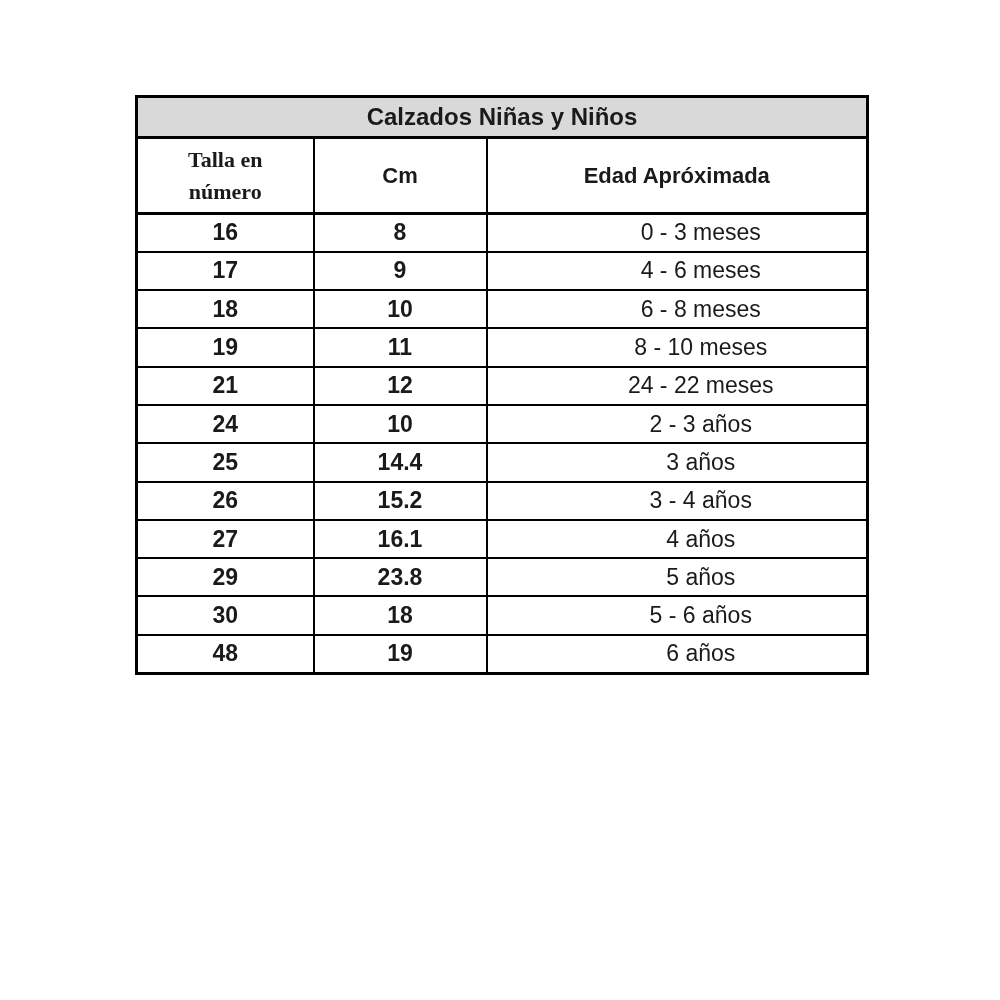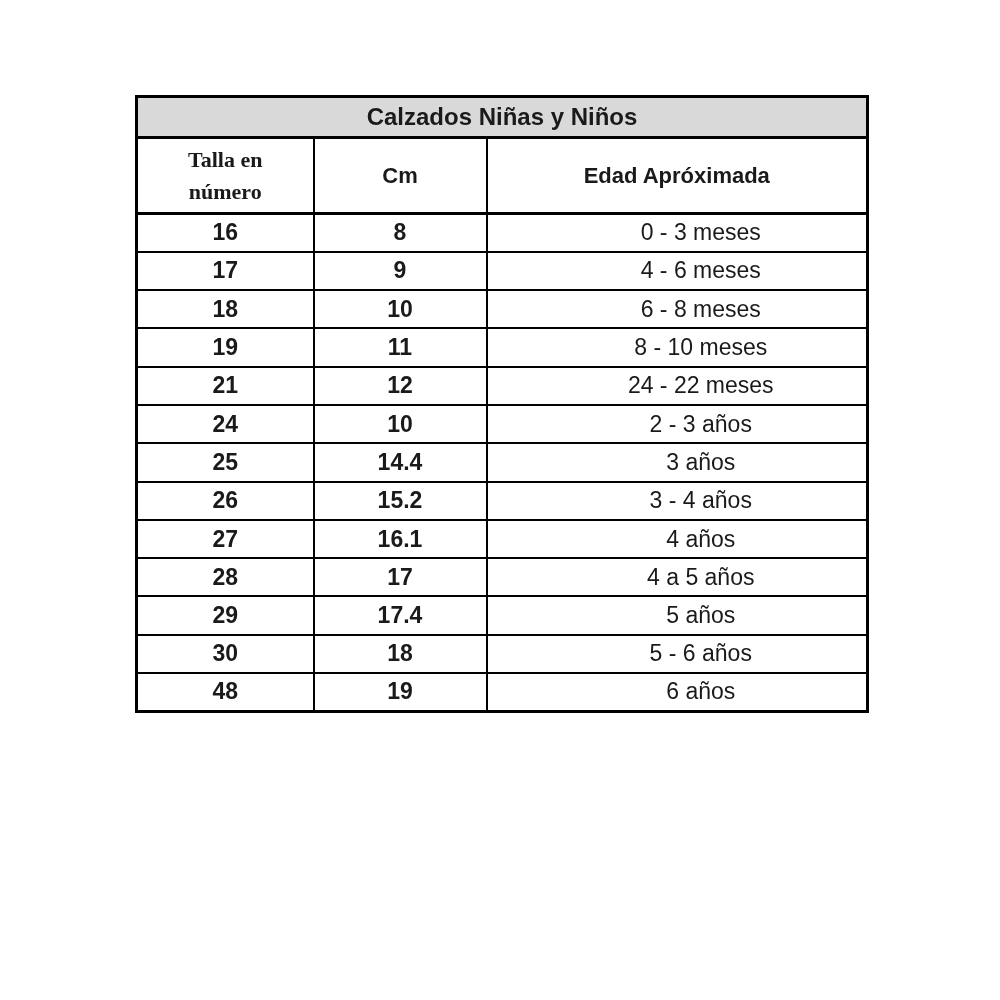--- a/index.html
+++ b/index.html
@@ -120,27 +120,22 @@
           <td class="bold-cell">26</td>
           <td class="bold-cell">15.2</td>
           <td class="normal-cell">3 - 4 años</td>
         </tr>
         <tr class="data-row">
           <td class="bold-cell">27</td>
           <td class="bold-cell">16.1</td>
           <td class="normal-cell">4 años</td>
         </tr>
         <tr class="data-row">
-          <td class="bold-cell">28</td>
-          <td class="bold-cell">17</td>
-          <td class="normal-cell">4 a 5 años</td>
-        </tr>
-        <tr class="data-row">
           <td class="bold-cell">29</td>
-          <td class="bold-cell">17.4</td>
+          <td class="bold-cell">23.8</td>
           <td class="normal-cell">5 años</td>
         </tr>
         <tr class="data-row">
           <td class="bold-cell">30</td>
           <td class="bold-cell">18</td>
           <td class="normal-cell">5 - 6 años</td>
         </tr>
         <tr class="data-row">
           <td class="bold-cell">48</td>
           <td class="bold-cell">19</td>

